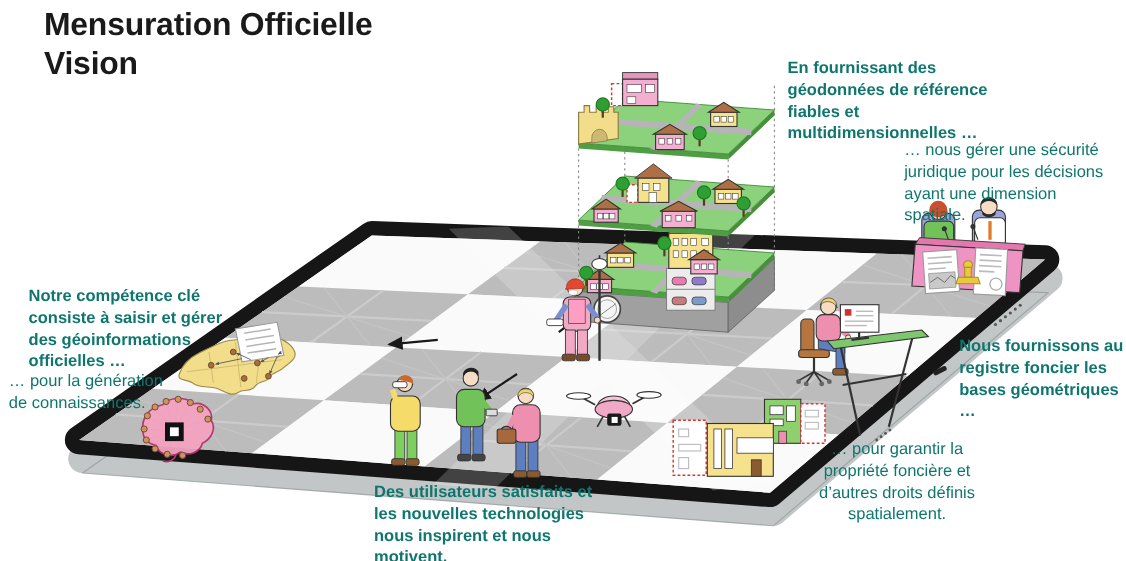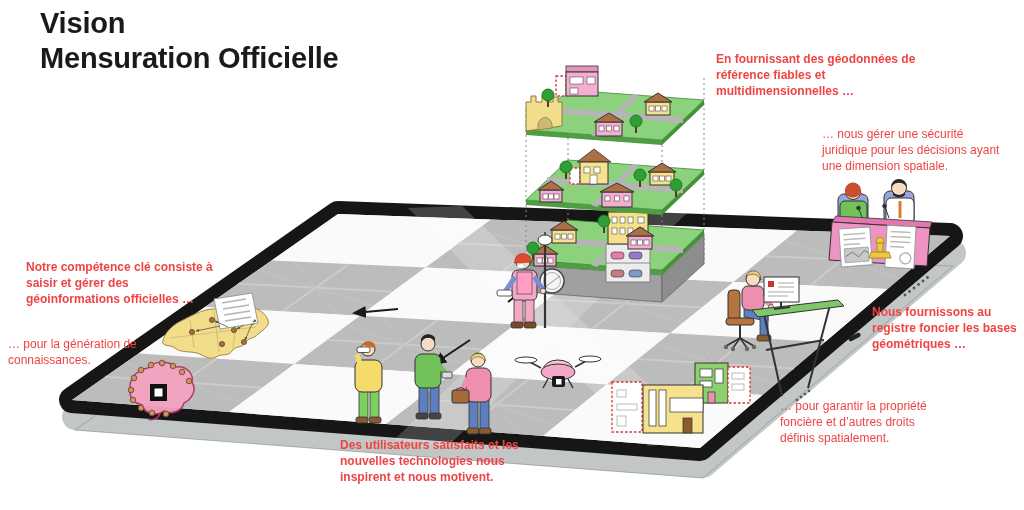--- a/index.html
+++ b/index.html
@@ -1,29 +1,29 @@
 <!DOCTYPE html>
 <html style="--ink: #1a1a1a; --bezel: #161616; --tablet-side: #c2c6c6; --screen: #f2f2f2; --tile-grey: #bcbcbc; --tile-white: #fafafa; --layer-green: #8cd27c; --layer-edge: #4f9e44; --road-grey: #b5b5b5; --house-pink: #f4aed0; --house-yellow: #f6e18c; --roof-brown: #ad7046; --tree-green: #2f9e33; --accent-pink: #ee93c3; --accent-red-dash: #e03030; --skin: #f6dcc2; --jeans: #5d7fc0; --sweater-green: #72c25a; --sweater-pink: #ef8fb0; --sweater-yellow: #f5dc6a; --pants-green: #7ed05e; --chair-blue: #97a5db; --wood-brown: #b5753f; --map-yellow: #f2dd8a; --brain-pink: #f4a3c0; --stamp-yellow: #e8c93f; --desk-green: #7fc76c;"><head>
 <meta charset="utf-8">
 <style>
   html,body{margin:0;padding:0}
   body{
     width:1024px;height:510px;position:relative;background:#fff;
     font-family:"Liberation Sans",sans-serif;color:#1a1a1a;overflow:hidden;
   }
   #illus{position:absolute;left:0;top:0}
-  .ann{position:absolute;font-size:12px;line-height:1.32;color:#ef4444;white-space:normal}
+  .ann{position:absolute;font-size:15px;line-height:1.32;color:#0f766e;white-space:normal}
   #t-title{position:absolute;left:40px;top:6px;font-size:29px;font-weight:bold;line-height:1.22;letter-spacing:-0.2px}
   #t-title span{display:block}
   #a-providing{left:716px;top:52px;width:205px;font-weight:bold}
   #a-legal{left:822px;top:127px;width:190px}
   #a-core{left:26px;top:260px;width:194px;text-align:left;font-weight:bold}
   #a-knowledge{left:8px;top:337px;width:150px}
   #a-register{left:872px;top:305px;width:150px;font-weight:bold}
-  #a-property{left:780px;top:399px;width:155px;}
+  #a-property{left:738px;top:399px;width:155px;text-align:center}
   #a-users{left:340px;top:438px;width:218px;font-weight:bold}
 
   
   .c-bezel{fill:var(--bezel);stroke:var(--bezel)}
   .c-side{fill:var(--tablet-side);stroke:var(--tablet-side)}
   .c-green{fill:var(--layer-green)}
   .c-road{fill:var(--road-grey)}
   .reddash{fill:#ffffff;stroke:var(--accent-red-dash);stroke-width:1.3;stroke-dasharray:2.5 2}
 </style>
 </head>
@@ -573,22 +573,22 @@
       <circle cx="797" cy="400" r="1.3"></circle>
         <circle cx="801" cy="397" r="1.3"></circle>
       <circle cx="805" cy="394" r="1.3"></circle>
         <circle cx="809" cy="391" r="1.3"></circle>
     </g>
     <rect x="848" y="335" width="13" height="4.5" rx="2.2" fill="#222" transform="rotate(-27 854 337)"></rect>
   </g>
 </svg>
 
 <div id="t-title">
+  <span>Mensuration Officielle</span>
   <span>Vision</span>
-  <span>Mensuration Officielle</span>
 </div>
 <div class="ann" id="a-providing">En fournissant des géodonnées de référence fiables et multidimensionnelles …</div>
 <div class="ann" id="a-legal">… nous gérer une sécurité juridique pour les décisions ayant une dimension spatiale.</div>
 <div class="ann" id="a-core">Notre compétence clé consiste à saisir et gérer des géoinformations officielles …</div>
 <div class="ann" id="a-knowledge">… pour la génération de connaissances.</div>
 <div class="ann" id="a-register">Nous fournissons au registre foncier les bases géométriques …</div>
 <div class="ann" id="a-property">… pour garantir la propriété foncière et d’autres droits définis spatialement.</div>
 <div class="ann" id="a-users">Des utilisateurs satisfaits et les nouvelles technologies nous inspirent et nous motivent.</div>
 
 </body></html>

